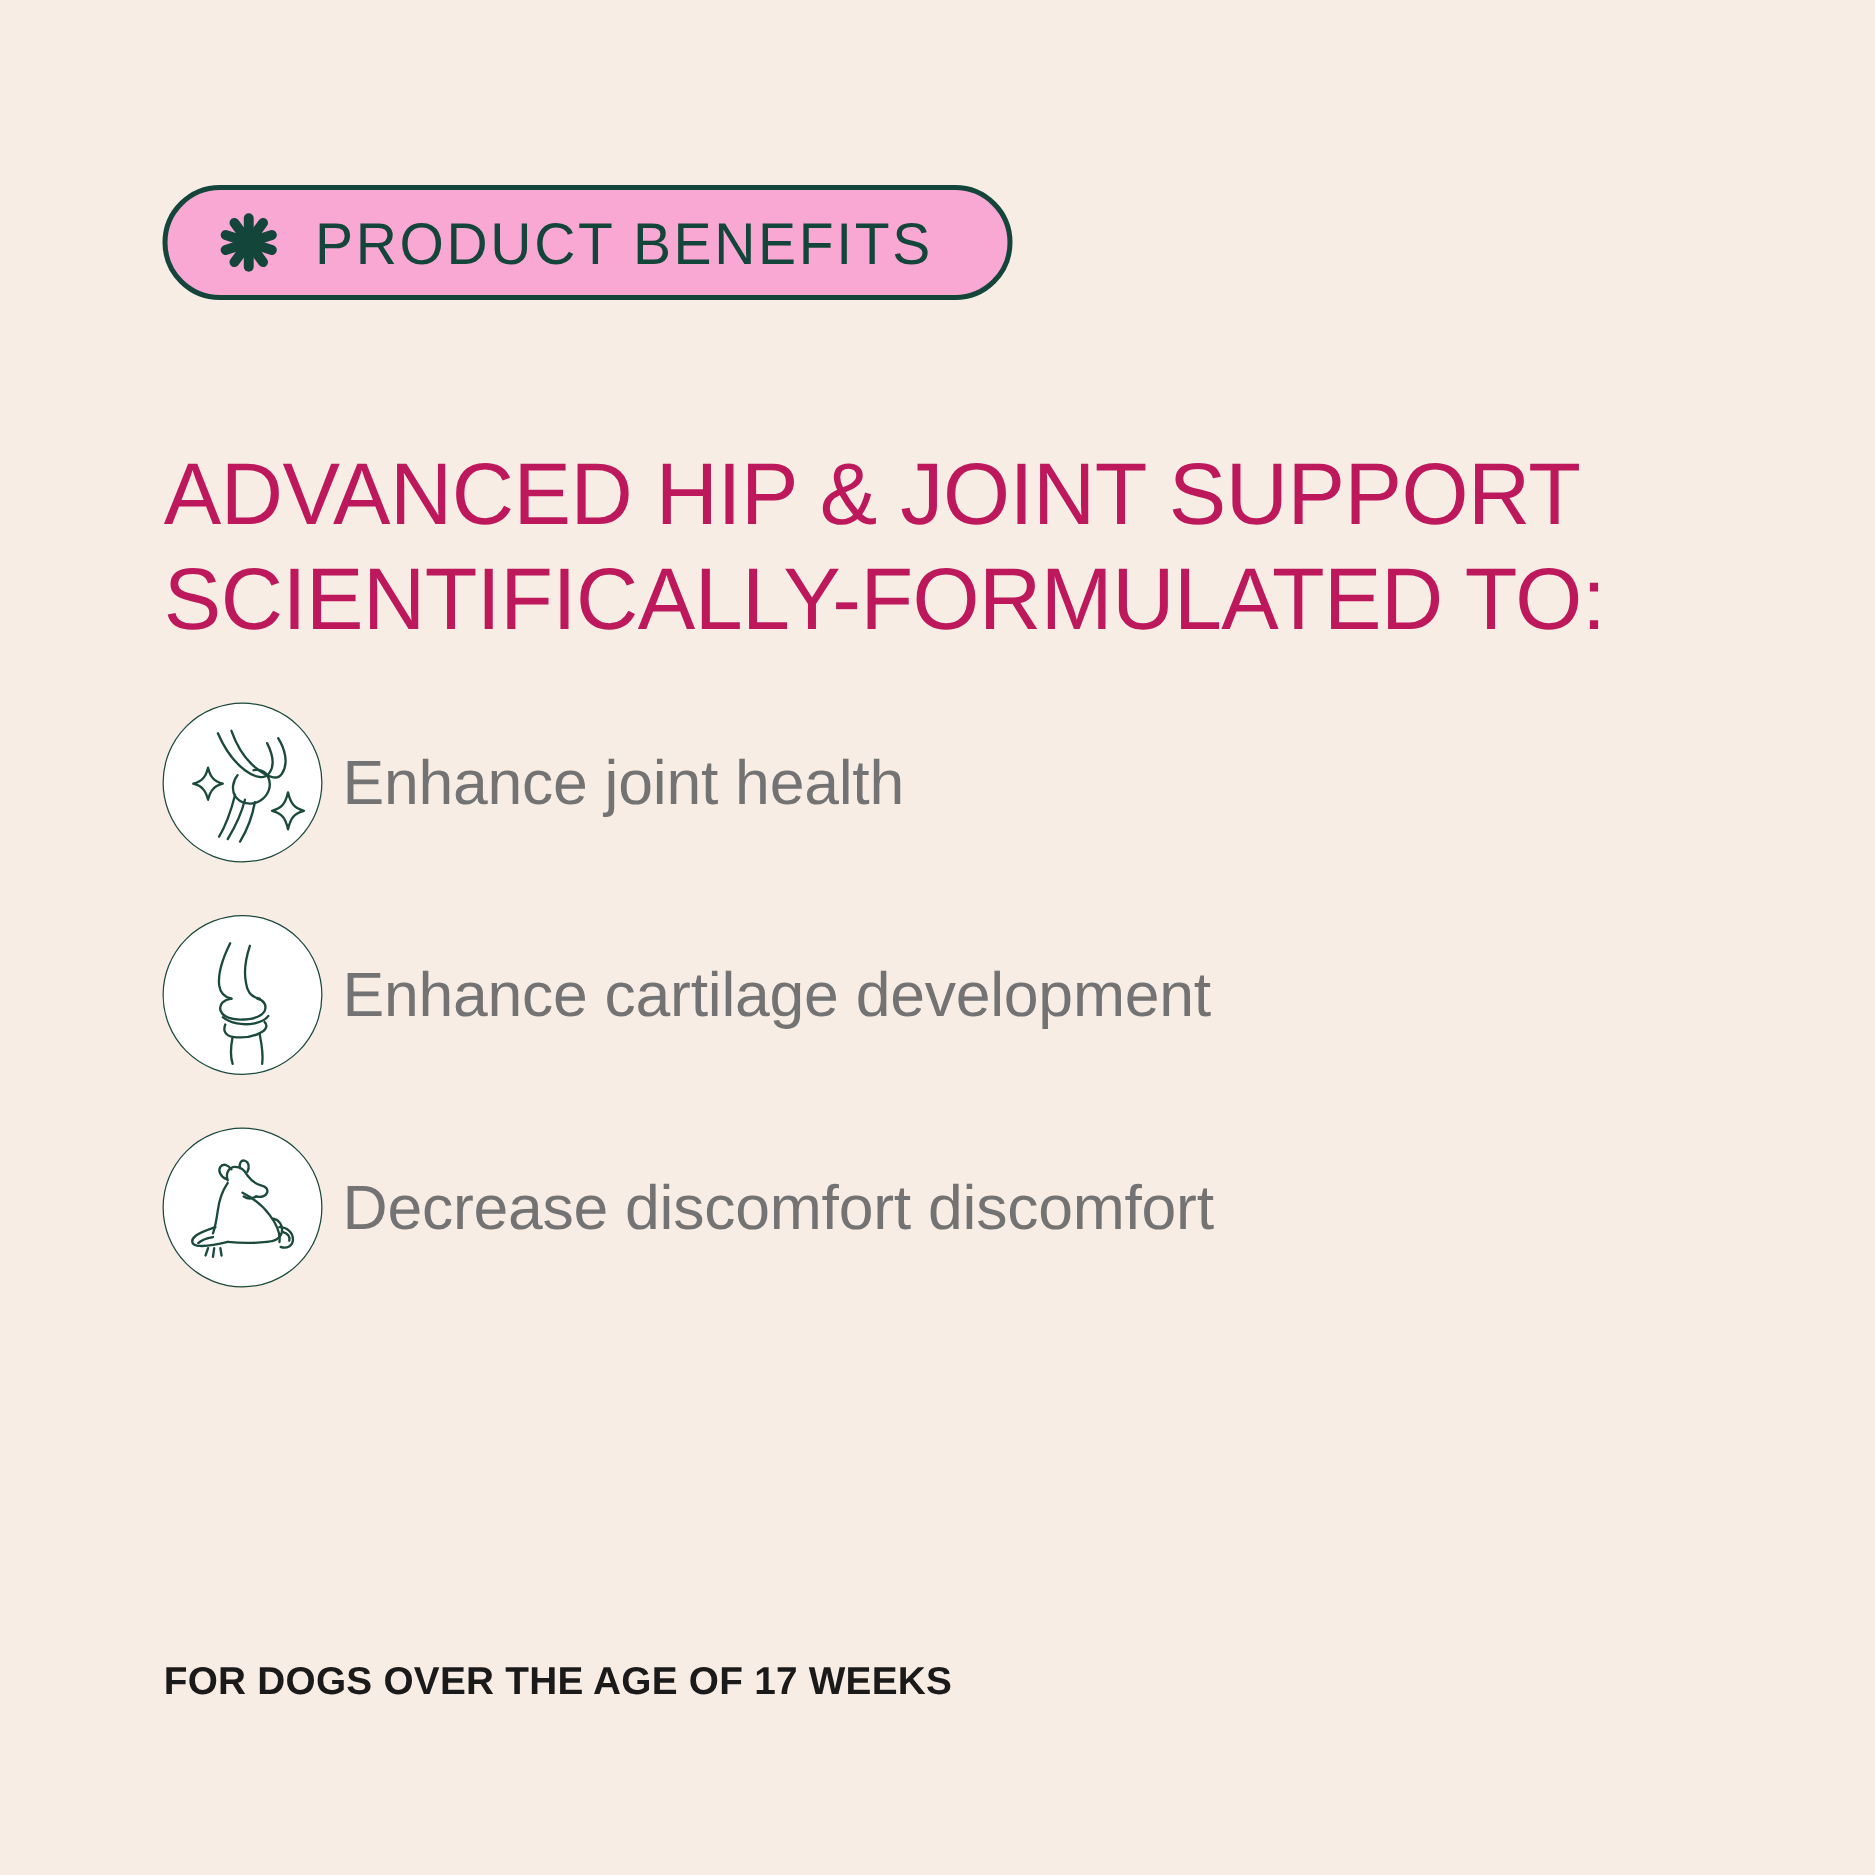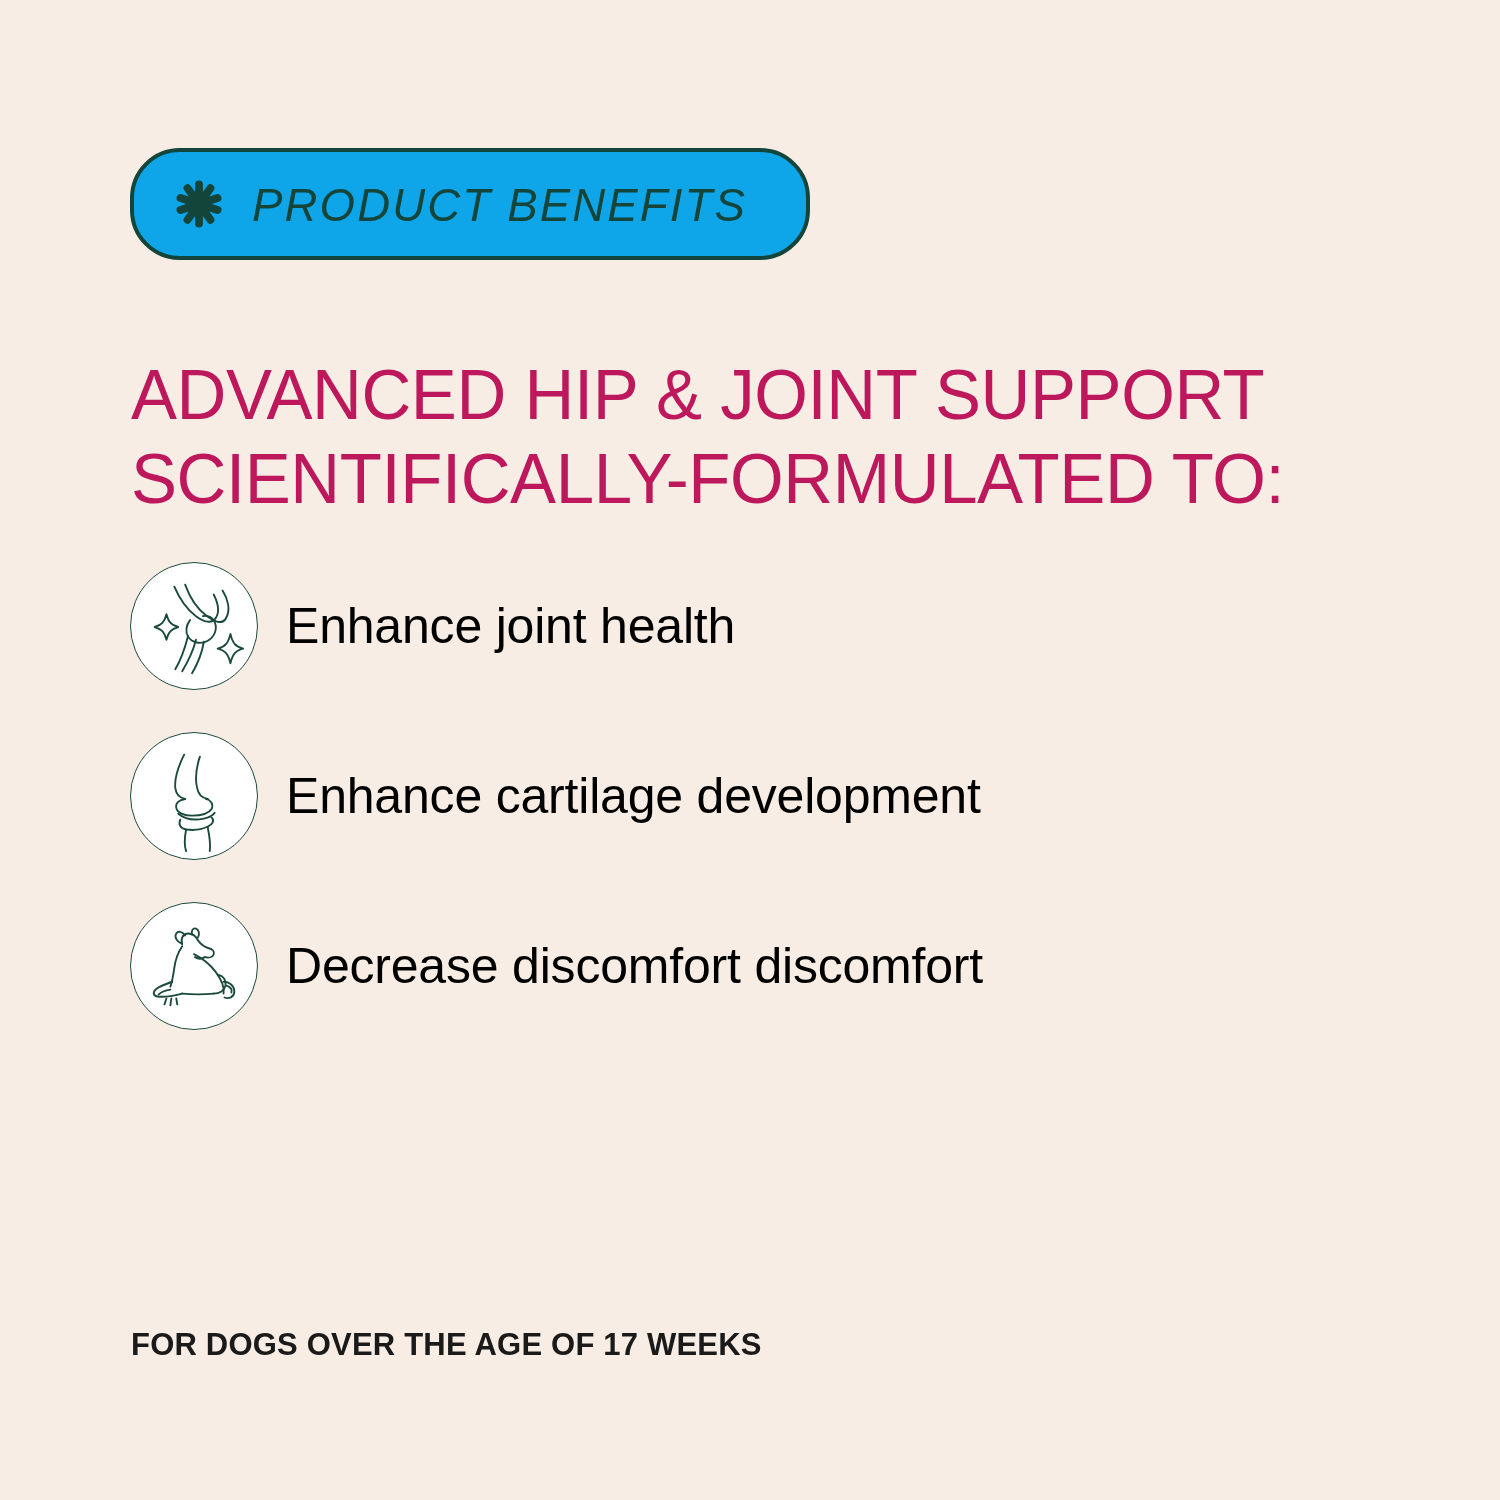--- a/index.html
+++ b/index.html
@@ -19,30 +19,29 @@
     width: 1500px;
     height: 1500px;
     box-sizing: border-box;
   }
 
   
   .badge {
     position: absolute;
     left: 130px;
     top: 148px;
-    height: 112px;
+    height: 92px;
     box-sizing: border-box;
     display: inline-flex;
     align-items: center;
     gap: 26px;
     padding: 0 44px 0 38px;
-    background: #0ea5e9;
+    background: #f9a8d4;
     border: 4px solid #14453A;
     border-radius: 50px;
-    font-style: italic;
   }
   .badge-asterisk {
     width: 54px;
     height: 54px;
     display: block;
     flex: 0 0 auto;
   }
   .badge-label {
     font-family: "Liberation Sans", sans-serif;
     font-size: 47px;
@@ -98,25 +97,25 @@
     box-sizing: border-box;
     overflow: hidden;
     display: block;
   }
   .benefit-icon svg {
     display: block;
     width: 100%;
     height: 100%;
   }
   .benefit-text {
-    margin-left: 28px;
+    margin-left: 16px;
     font-family: "Liberation Sans", sans-serif;
     font-size: 50px;
     font-weight: 400;
-    color: #000000;
+    color: #737373;
     line-height: 1.1;
     letter-spacing: -0.2px;
     white-space: nowrap;
   }
 
   
   .footer-note {
     position: absolute;
     left: 131px;
     top: 1327px;

